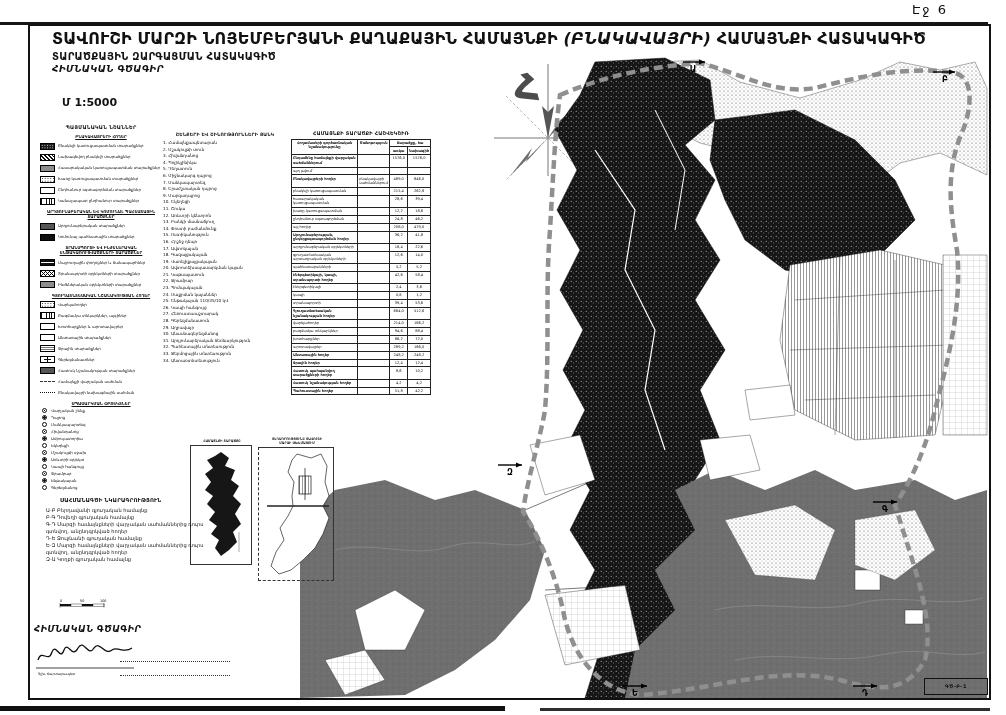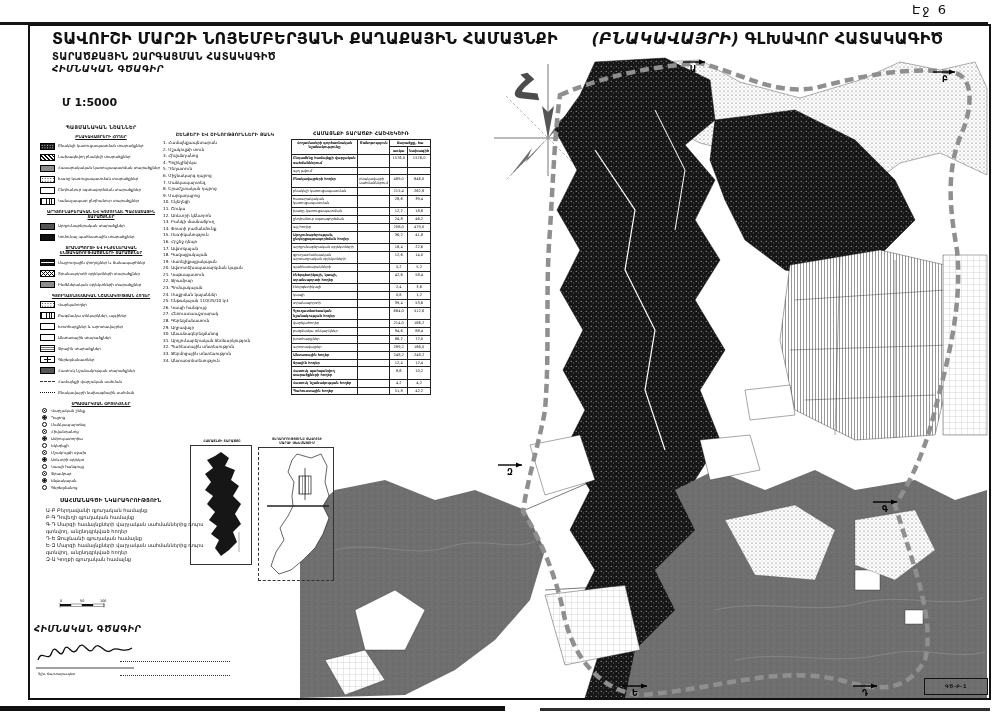--- a/index.html
+++ b/index.html
@@ -7,21 +7,21 @@
         font-family:"DejaVu Sans",sans-serif;color:#111;}
   .abs{position:absolute;}
   
   .topline{left:0;top:22px;width:988px;height:3px;background:#161616;}
   .frame{left:28px;top:24px;width:959px;height:672px;border:2px solid #121212;}
   .artifact1{left:0;top:706px;width:505px;height:5px;background:#101010;}
   .artifact2{left:540px;top:708px;width:450px;height:3px;background:#2e2e2e;}
   .page-num{left:912px;top:2px;font-size:13px;font-weight:normal;letter-spacing:2px;}
   
   .title{left:52px;top:29px;width:910px;font-size:16px;font-weight:bold;letter-spacing:.2px;white-space:nowrap;}
-  .title em{font-style:italic;margin-left:28px;}
+  .title em{font-style:italic;}
   .subtitle{left:52px;top:51px;font-size:10px;font-weight:bold;letter-spacing:.3px;}
   .subtitle2{left:52px;top:64px;font-size:9px;font-weight:bold;font-style:italic;letter-spacing:.4px;}
   .scale-label{left:62px;top:96px;font-size:11px;font-weight:bold;}
   
   .legend{left:40px;top:124px;width:122px;}
   .lg-title{font-size:5px;font-weight:bold;text-align:center;letter-spacing:.3px;margin-bottom:4px;}
   .lg-sec-h{font-size:4.1px;font-weight:bold;text-decoration:underline;text-align:center;margin:2.5px 0 1.5px;line-height:1.25;}
   .lg-item{display:flex;align-items:center;height:11px;}
   .lg-sym{width:15px;height:7px;border:.5px solid #000;margin-right:3px;flex:none;box-sizing:border-box;}
   .sym-urban{background:#1c1c1c;background-image:radial-gradient(#e8e8e8 18%,transparent 20%);background-size:2.6px 2.6px;}
@@ -84,21 +84,21 @@
 </style>
 </head>
 <body>
 
 <div class="page">
 
   <div class="abs page-num">Էջ 6</div>
   <div class="abs topline"></div>
   <div class="abs frame"></div>
 
-  <div class="abs title"><span>ՏԱՎՈՒՇԻ ՄԱՐԶԻ ՆՈՅԵՄԲԵՐՅԱՆԻ ՔԱՂԱՔԱՅԻՆ ՀԱՄԱՅՆՔԻ </span><em>(ԲՆԱԿԱՎԱՅՐԻ)</em><span> ԳԼԽԱՎՈՐ ՀԱՏԱԿԱԳԻԾ</span></div>
+  <div class="abs title"><span>ՏԱՎՈՒՇԻ ՄԱՐԶԻ ՆՈՅԵՄԲԵՐՅԱՆԻ ՔԱՂԱՔԱՅԻՆ ՀԱՄԱՅՆՔԻ </span><em>(ԲՆԱԿԱՎԱՅՐԻ)</em><span> ՀԱՄԱՅՆՔԻ ՀԱՏԱԿԱԳԻԾ</span></div>
   <div class="abs subtitle">ՏԱՐԱԾՔԱՅԻՆ ԶԱՐԳԱՑՄԱՆ ՀԱՏԱԿԱԳԻԾ</div>
   <div class="abs subtitle2">ՀԻՄՆԱԿԱՆ ԳԾԱԳԻՐ</div>
   <div class="abs scale-label">Մ 1:5000</div>
 
   <div class="abs legend">
     <div class="lg-title">ՊԱՅՄԱՆԱԿԱՆ ՆՇԱՆՆԵՐ</div>
     <div id="legend-list">
         <div class="lg-sec-h">ԲՆԱԿԱՎԱՅՐԵՐԻ ՀՈՂԵՐ</div>
         <div class="lg-item">
           <span class="lg-sym sym-urban"></span>

